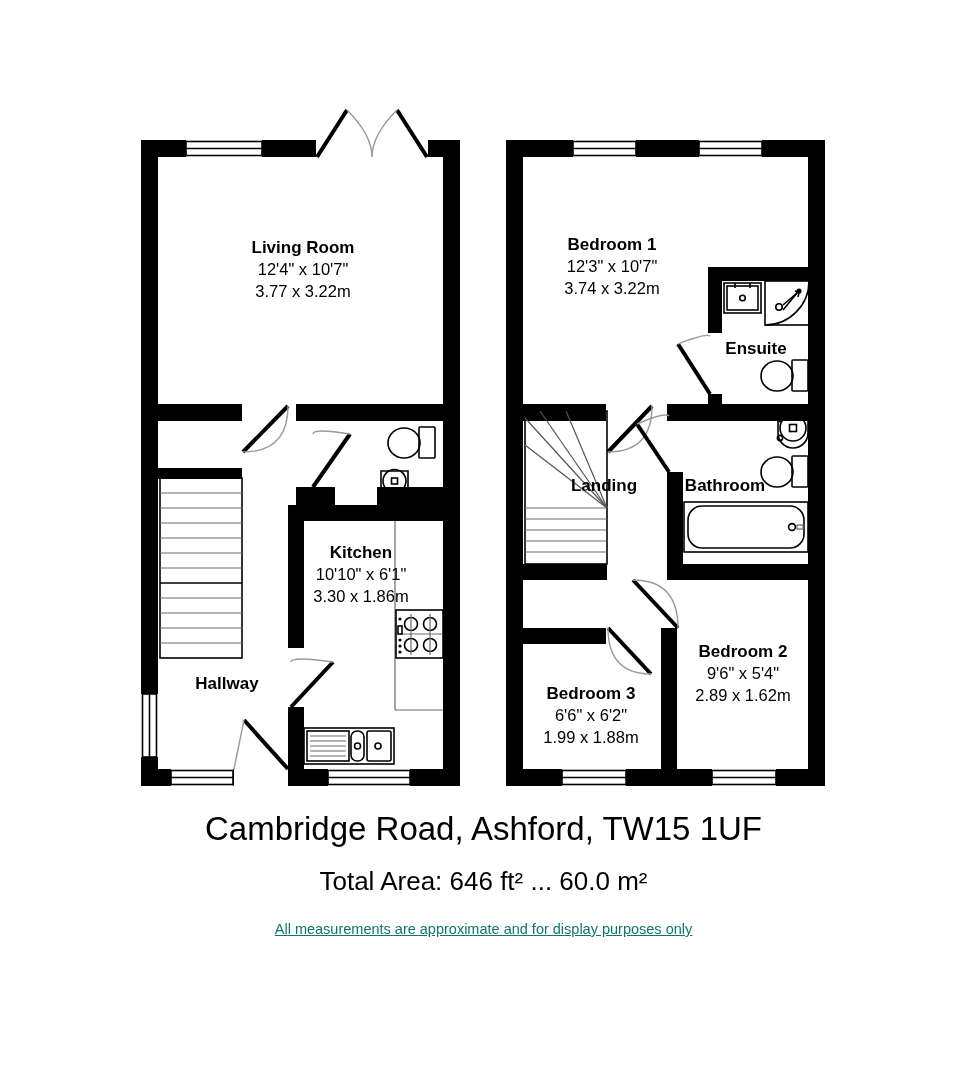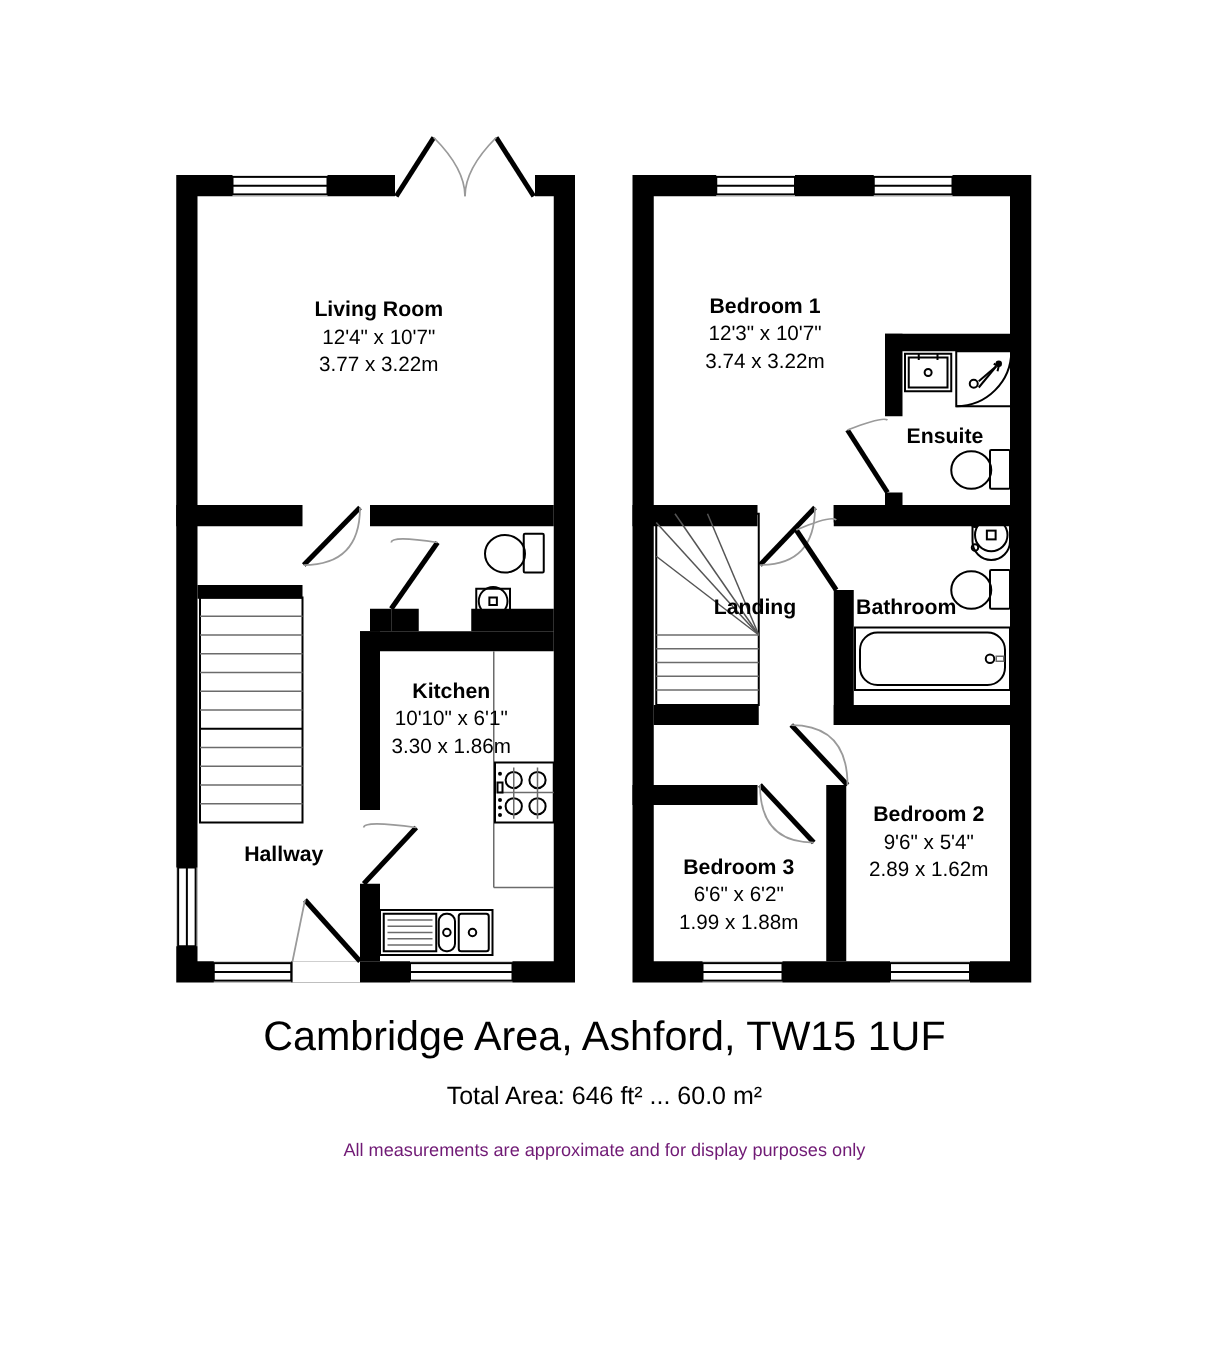--- a/index.html
+++ b/index.html
@@ -59,30 +59,31 @@
   }
   #title-line {
     font-size: 33px;
     font-weight: normal;
     letter-spacing: 0px;
     margin: 0;
     padding-top: 10px;
     color: #000000;
   }
   #area-line {
-    font-size: 20px;
+    font-size: 26px;
     margin: 0;
     padding-top: 18px;
     color: #000000;
   }
   #disclaimer-line {
     font-size: 14.5px;
     margin: 0;
     padding-top: 24px;
-    color: #701a75;
+    color: #0f766e;
+    text-decoration: underline;
   }
 </style>
 </head>
 <body>
 
 <div id="plan-stage">
 
 <svg class="floorplan" viewBox="0 0 967 800" xmlns="http://www.w3.org/2000/svg">
 
   <g>
@@ -353,18 +354,18 @@
 
     <g class="roomlabel">
       <text class="roomname" x="591" y="699">Bedroom 3</text>
       <text class="roomdim" x="591" y="721">6'6" x 6'2"</text>
       <text class="roomdim" x="591" y="743">1.99 x 1.88m</text>
     </g>
   </g>
 </svg>
 
 <div id="caption">
-  <p id="title-line">Cambridge Area, Ashford, TW15 1UF</p>
+  <p id="title-line">Cambridge Road, Ashford, TW15 1UF</p>
   <p id="area-line">Total Area: 646 ft² ... 60.0 m²</p>
   <p id="disclaimer-line">All measurements are approximate and for display purposes only</p>
 </div>
 
 </div>
 
 </body></html>

